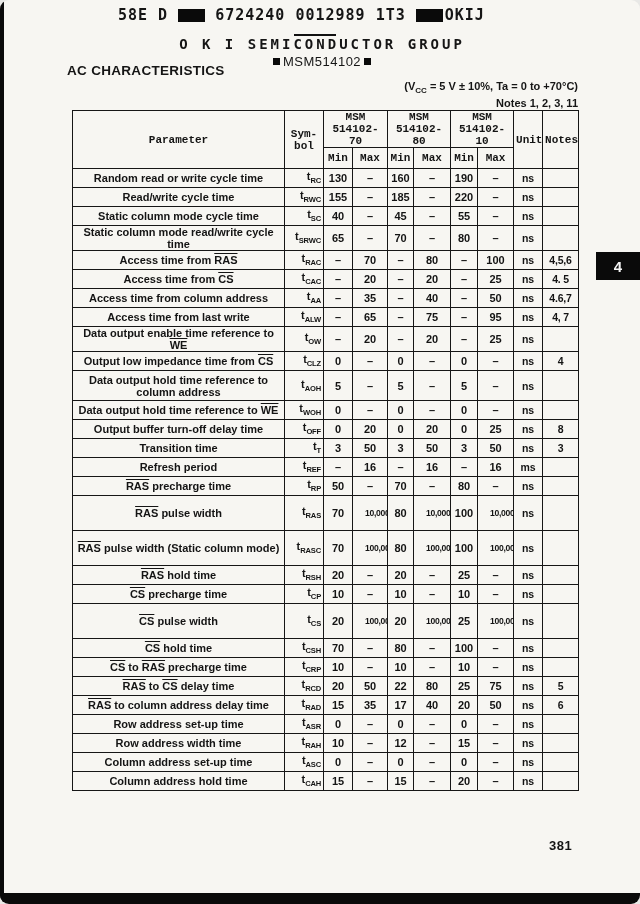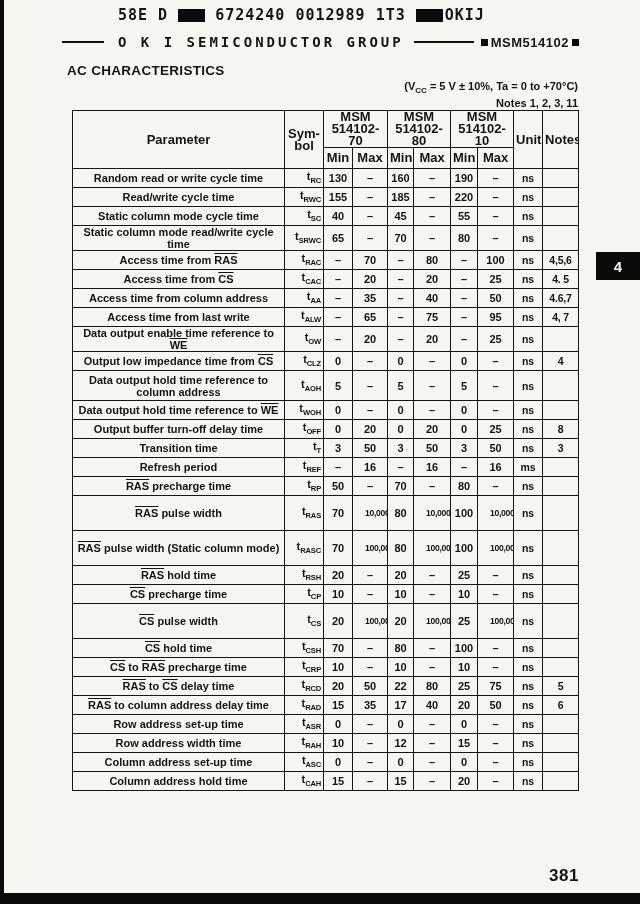--- a/index.html
+++ b/index.html
@@ -4,48 +4,49 @@
 <style>
   html,body{margin:0;padding:0;background:#e8e8e6;}
   .page{
     position:relative;
     width:640px;height:904px;
     background:#f7f6f2;
     font-family:"Liberation Sans",sans-serif;
     color:#151515;
     overflow:hidden;
     box-sizing:border-box;
+    border-radius:9px;
   }
   
   .left-border{position:absolute;left:0;top:0;width:4px;height:904px;background:#0a0a0a;}
   .bottom-bar{position:absolute;left:0;bottom:0;width:640px;height:11px;background:#0a0a0a;}
 
   
   .ocr-line{
     position:absolute;left:118px;top:6px;
     font-family:"DejaVu Sans Mono",monospace;
     font-weight:bold;font-size:15px;letter-spacing:1px;
     white-space:nowrap;display:flex;align-items:center;gap:10px;
   }
   .bar{display:inline-block;width:27px;height:13px;background:#0a0a0a;}
   .bar.snug{margin-right:-8px;}
 
   
   .brand-row{
     position:absolute;left:62px;top:34px;width:520px;
-    display:flex;align-items:center;white-space:nowrap;
+    display:flex;align-items:center;white-space:nowrap;flex-direction:column;
   }
   .rule{height:0;border-top:2px solid #111;}
   .rule.short{width:42px;margin-right:14px;}
   .rule.long{flex:1;margin:0 4px 0 10px;}
   .brand-name{
     font-family:"DejaVu Sans Mono",monospace;
     font-weight:bold;font-size:14px;letter-spacing:3px;
   }
-  .part{display:flex;align-items:center;font-weight:bold;font-size:13px;letter-spacing:.5px;}
+  .part{display:flex;align-items:center;font-weight:normal;font-size:13px;letter-spacing:.5px;}
   .sq{display:inline-block;width:7px;height:7px;background:#0a0a0a;margin:0 3px;}
 
   .section-title{
     position:absolute;left:67px;top:63px;
     font-weight:bold;font-size:13.5px;letter-spacing:.3px;
   }
   .conditions{
     position:absolute;right:62px;top:80px;
     text-align:right;font-weight:bold;font-size:11px;line-height:13px;
   }
@@ -56,42 +57,42 @@
     position:absolute;left:72px;top:110px;
     width:506px;border-collapse:collapse;table-layout:fixed;
     font-size:11px;font-weight:bold;color:#141414;
   }
   table.ac th,table.ac td{
     border:1.4px solid #161616;
     padding:0 2px;overflow:hidden;
   }
   thead tr.r1{height:34px;}
   thead tr.r2{height:21px;padding-left:6px;}
-  thead th{font-size:13px;text-align:center;line-height:12px;}
+  thead th{font-size:11px;text-align:center;line-height:12px;font-family:Liberation Mono, monospace;}
   tbody tr{height:19px;}
   tbody tr.tall{height:30px;}
   td.param{text-align:center;padding-left:5px;font-size:11px;line-height:12px;}
   td.val,td.unit,td.notes{text-align:center;}
   td.val.small{font-size:8.6px;letter-spacing:-.3px;padding:12px;}
   td.sym{text-align:right;white-space:nowrap;}
   td.sym sub{font-size:7.6px;letter-spacing:-.2px;}
   td.unit{font-size:10.5px;}
   td.notes{font-size:10.5px;letter-spacing:-.2px;}
   .ov{text-decoration:overline;}
 
   
   .side-tab{
     position:absolute;right:0;top:252px;width:44px;height:28px;
     background:#0a0a0a;color:#f5f5f5;
     display:flex;align-items:center;justify-content:center;
     font-weight:bold;font-size:15px;
   }
   .page-number{
-    position:absolute;left:549px;top:866px;
-    font-weight:bold;font-size:17px;letter-spacing:.5px;
+    position:absolute;left:549px;top:838px;
+    font-weight:bold;font-size:13px;letter-spacing:.5px;
   }
 </style>
 </head>
 <body>
 
 <div class="page">
   <div class="left-border"></div>
 
   <div class="ocr-line">
     <span>58E D</span>

